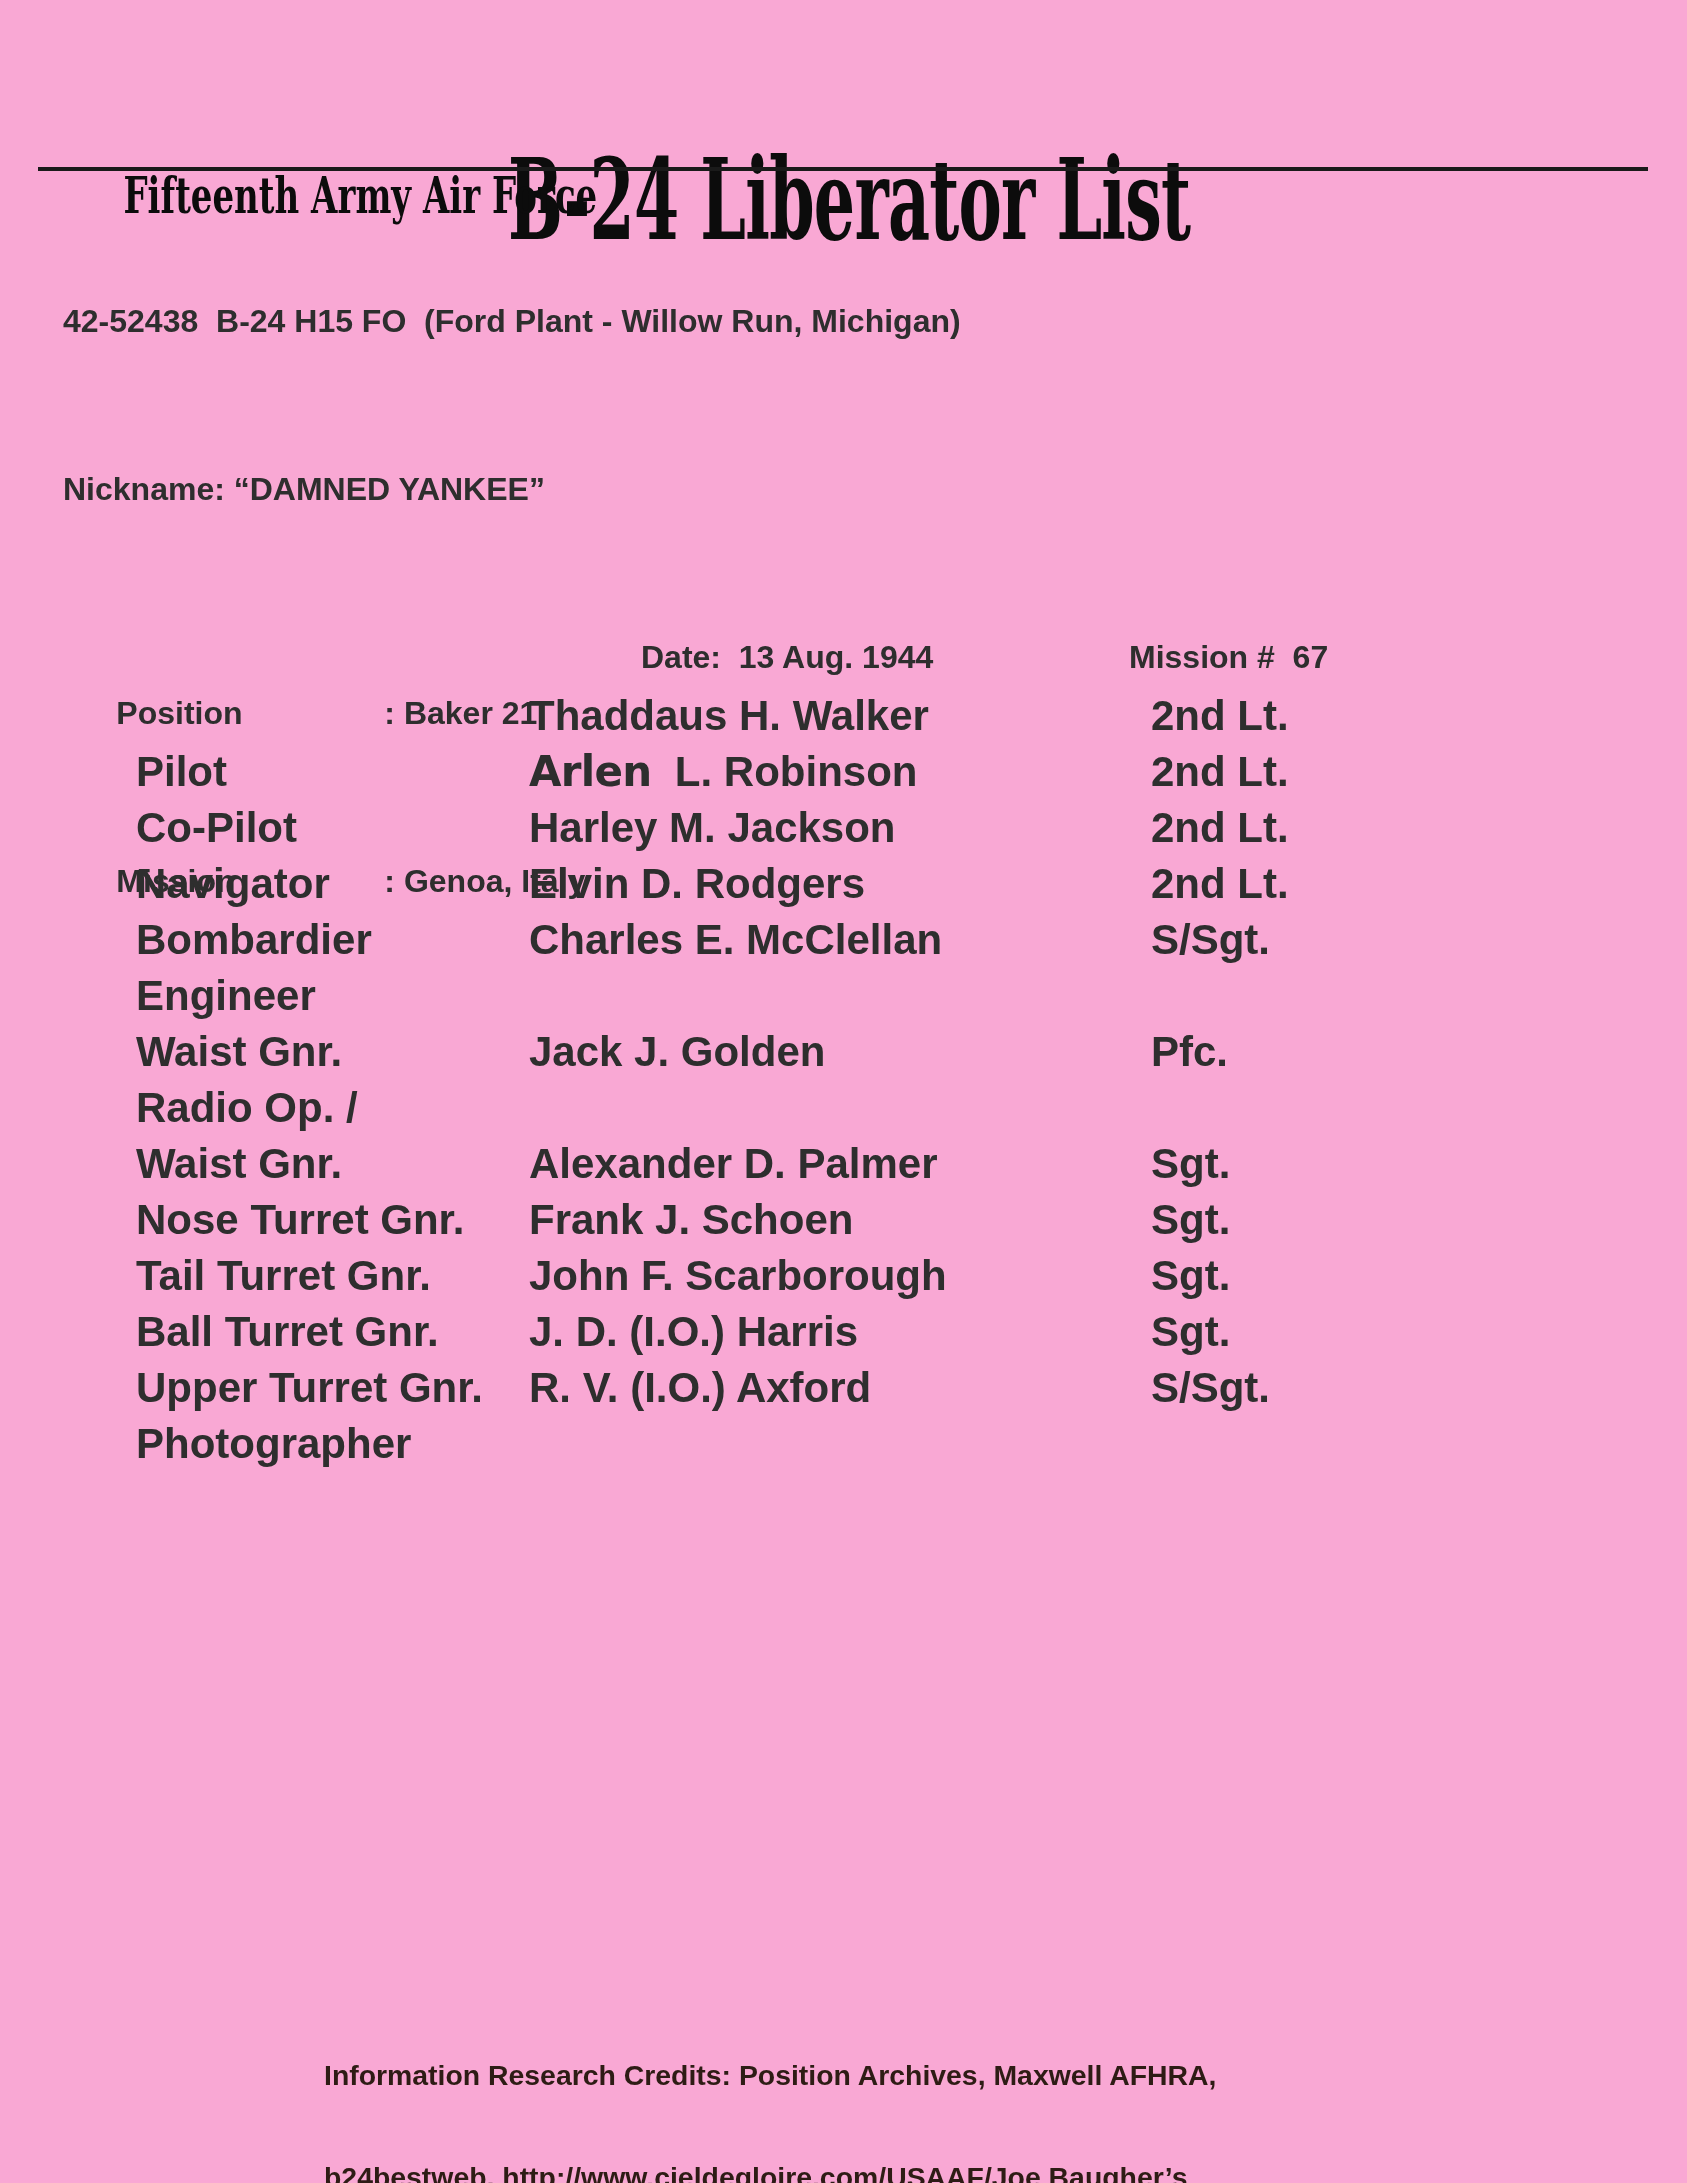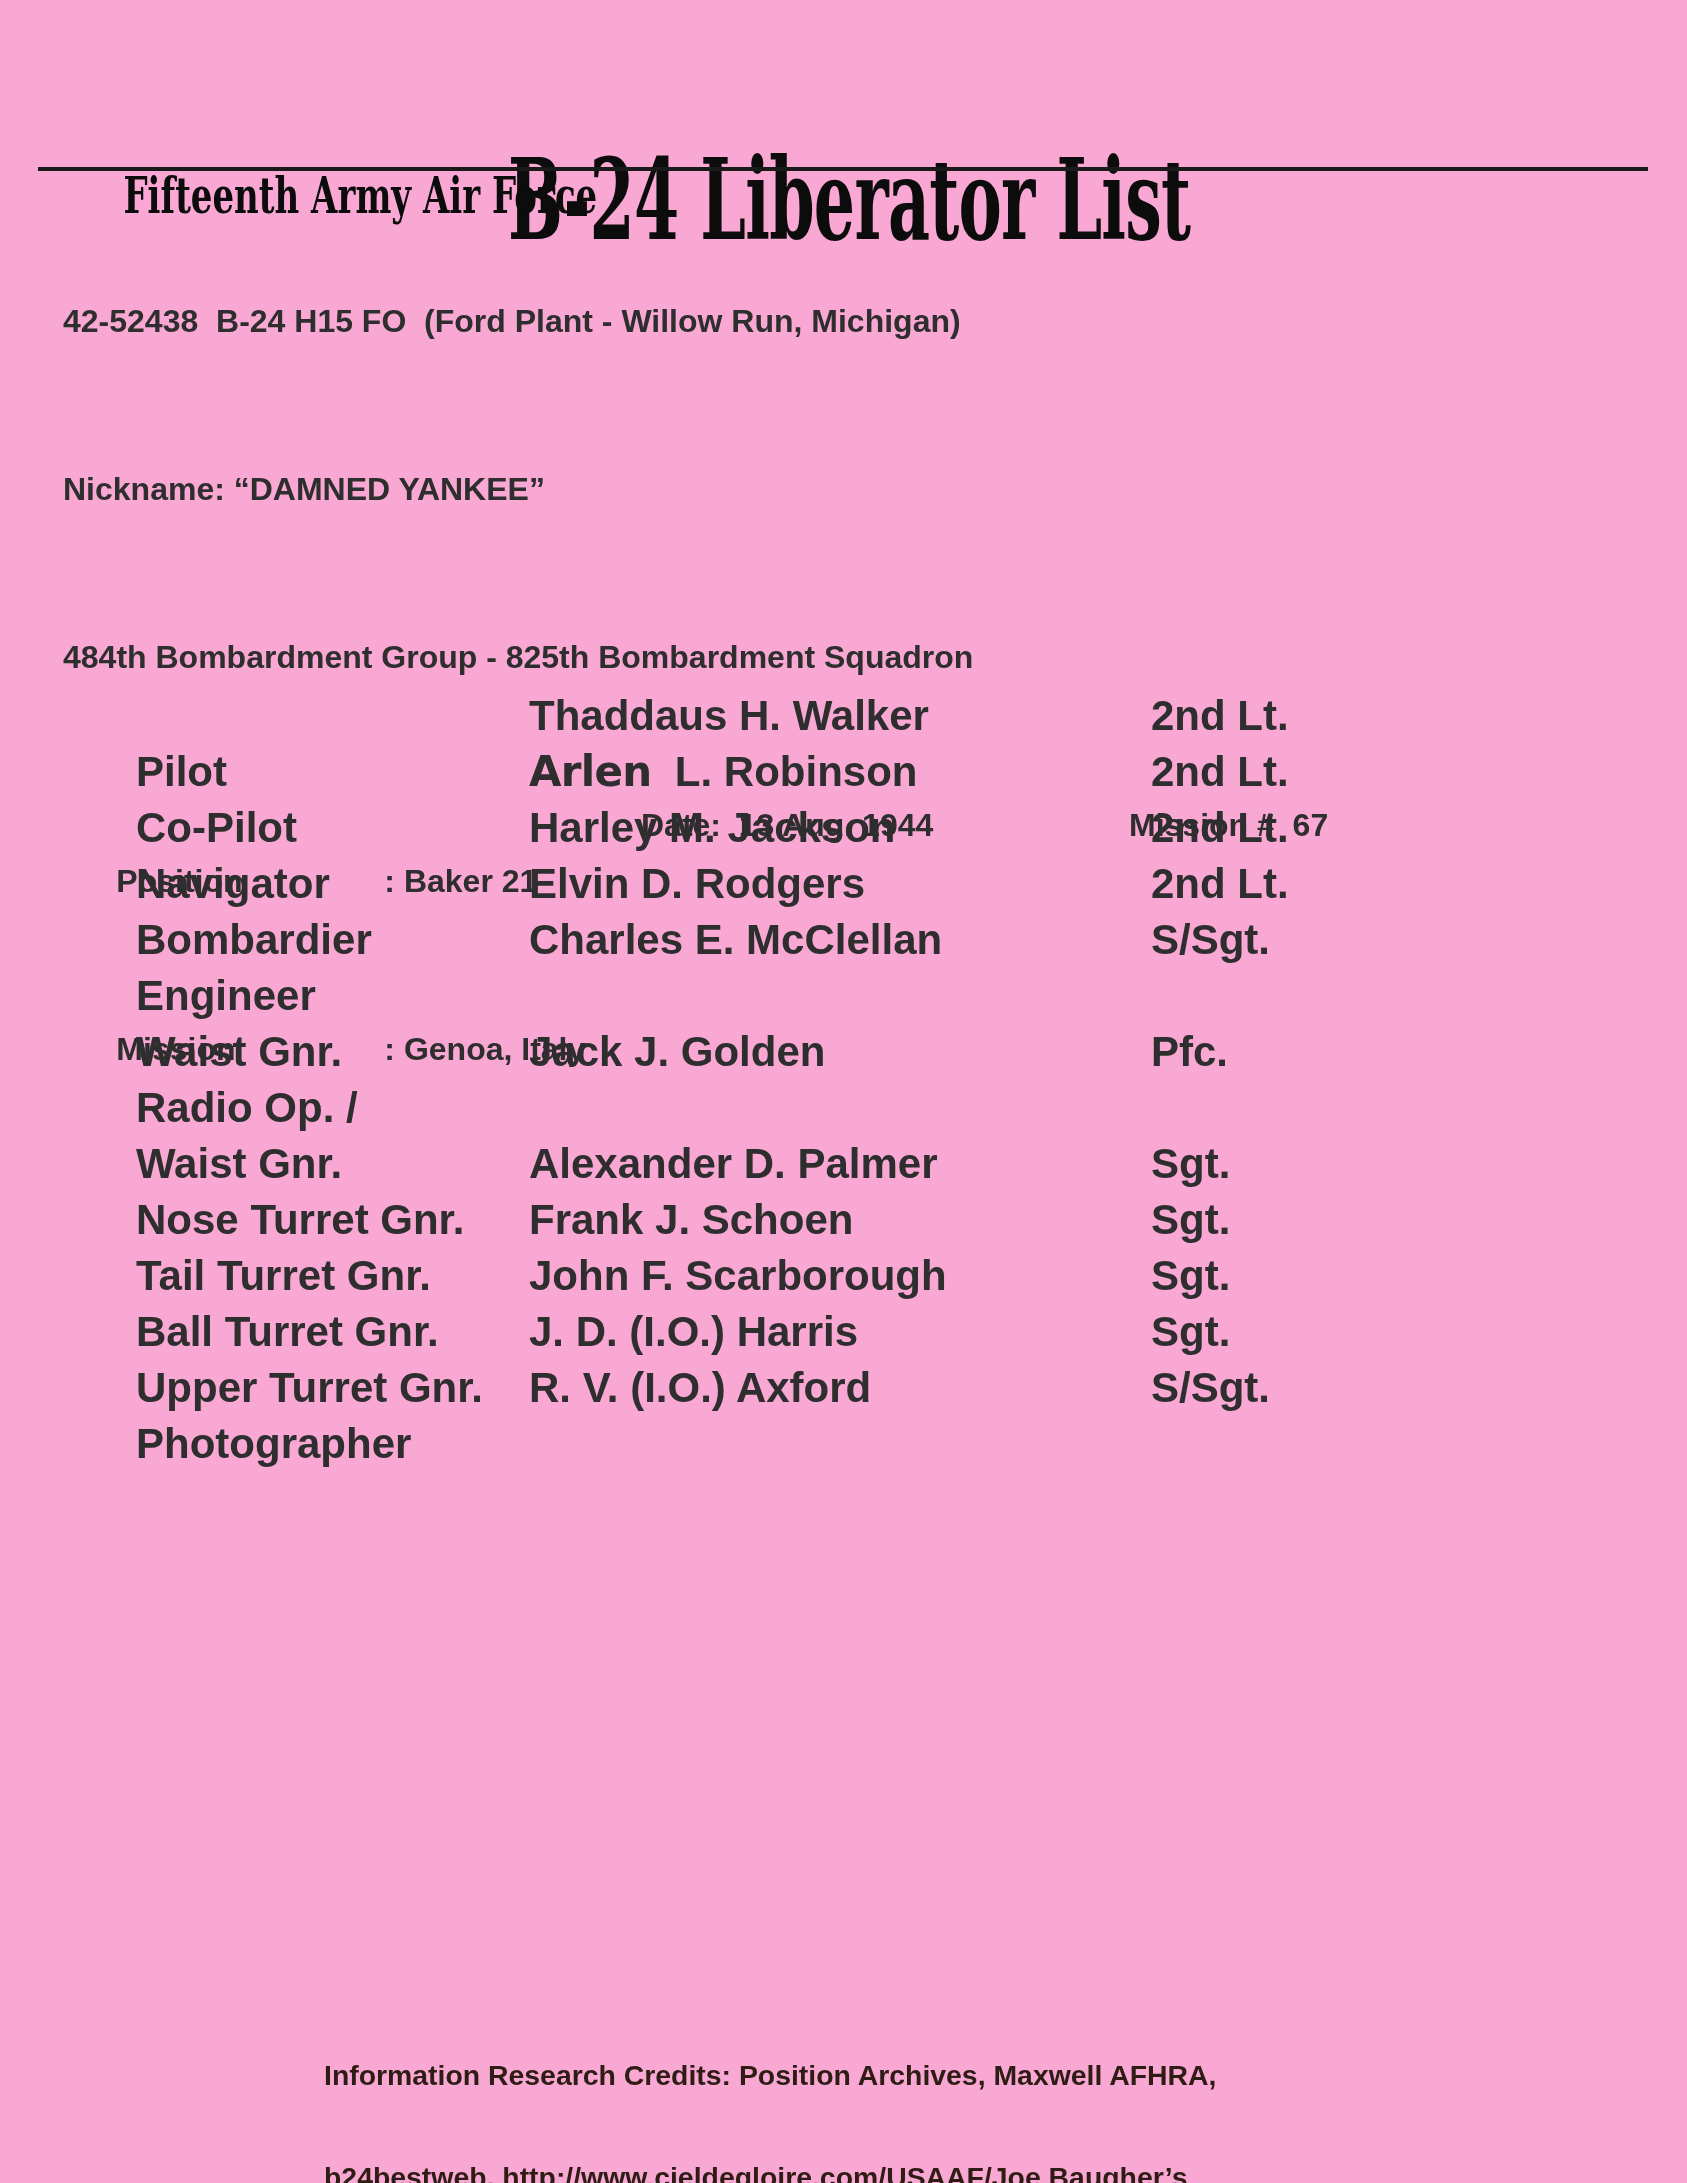--- a/index.html
+++ b/index.html
@@ -111,21 +111,20 @@
     <span class="title">B-24 Liberator List</span>
   </div>
   <div class="subtitle-wrap">
     <span class="subtitle">Fifteenth Army Air Force</span>
   </div>
   <div class="rule"></div>
 
   <div class="info">
     <div class="info-line">42-52438  B-24 H15 FO  (Ford Plant - Willow Run, Michigan)</div>
     <div class="info-line">Nickname: “DAMNED YANKEE”</div>
-    <div class="info-line">484th Bombardment Group - 825th Bombardment Squadron</div>
     <div class="info-line">
       <span class="lbl">Position</span><span>: Baker 21</span>
       <span class="abs date">Date:  13 Aug. 1944</span>
       <span class="abs mnum">Mission #  67</span>
     </div>
     <div class="info-line">
       <span class="lbl">Mission</span><span>: Genoa, Italy</span>
     </div>
   </div>
 

